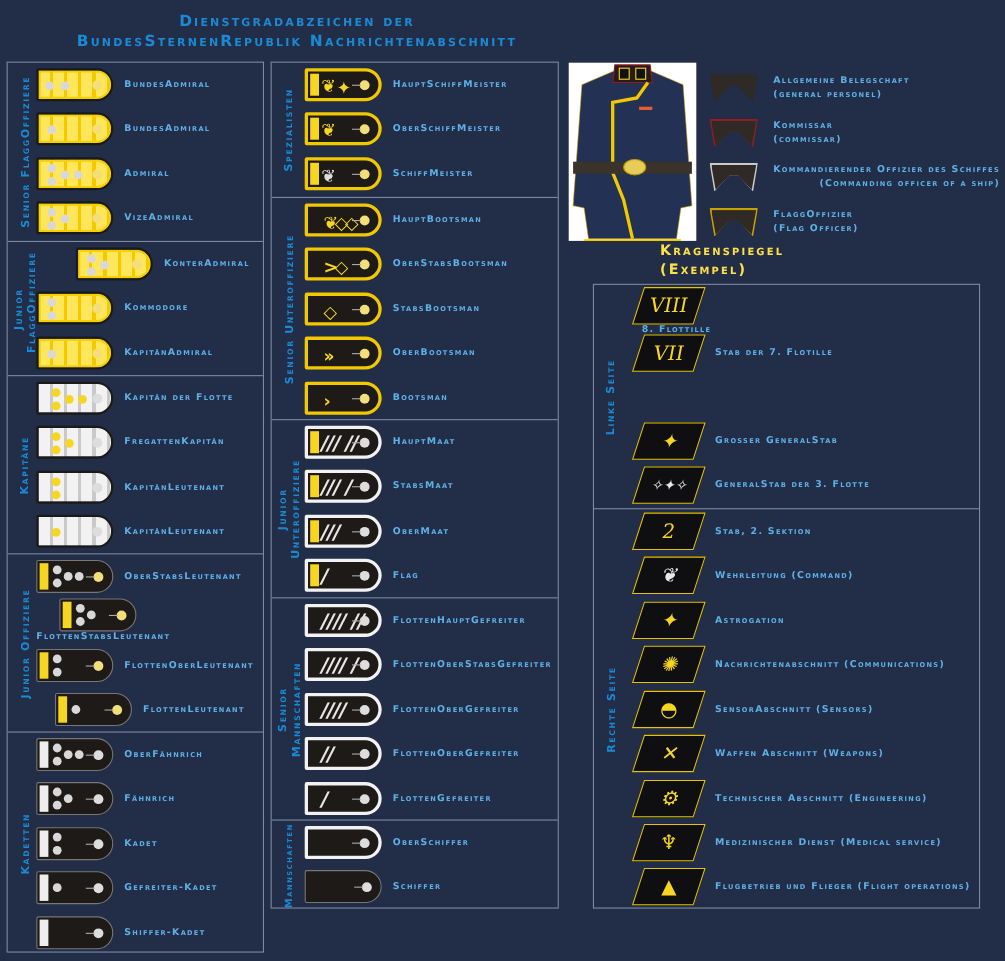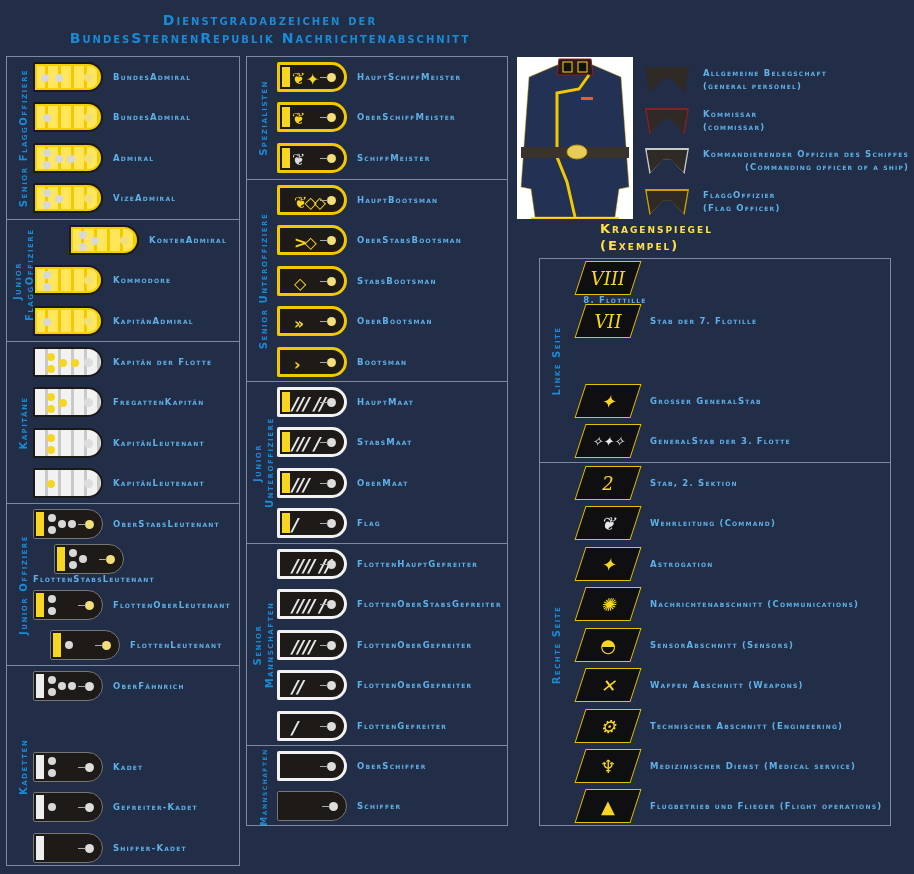--- a/index.html
+++ b/index.html
@@ -232,20 +232,30 @@
         <div class="ep black plain">
           <span class="stripe w"></span>
           <span class="pip s" style="left:14px;top:4px"></span>
           <span class="pip s" style="left:14px;top:16px"></span>
           <span class="pip s" style="left:24px;top:10px"></span>
           <span class="pip s" style="left:34px;top:10px"></span>
           <span class="btn"></span>
         </div>
         <span class="rank-label">OberFähnrich</span>
       </div>
+    <div class="row" style="left:26px; top:40px;">
+        <div class="ep black plain">
+          <span class="stripe w"></span>
+          <span class="pip s" style="left:14px;top:4px"></span>
+          <span class="pip s" style="left:14px;top:16px"></span>
+          <span class="pip s" style="left:24px;top:10px"></span>
+          <span class="btn"></span>
+        </div>
+        <span class="rank-label">Fähnrich</span>
+      </div>
     <div class="row" style="left:26px; top:81px;">
         <div class="ep black plain">
           <span class="stripe w"></span>
           <span class="pip s" style="left:14px;top:4px"></span>
           <span class="pip s" style="left:14px;top:16px"></span>
           <span class="btn"></span>
         </div>
         <span class="rank-label">Kadet</span>
       </div>
     <div class="row" style="left:26px; top:121px;">

